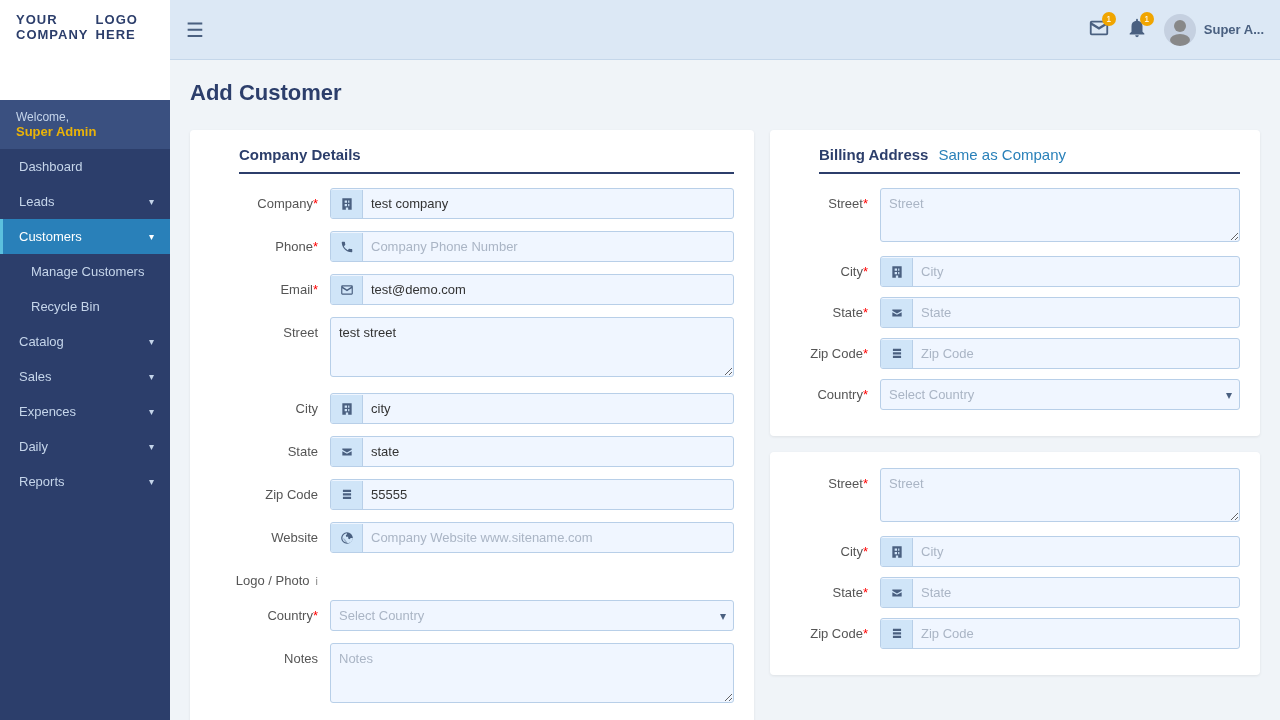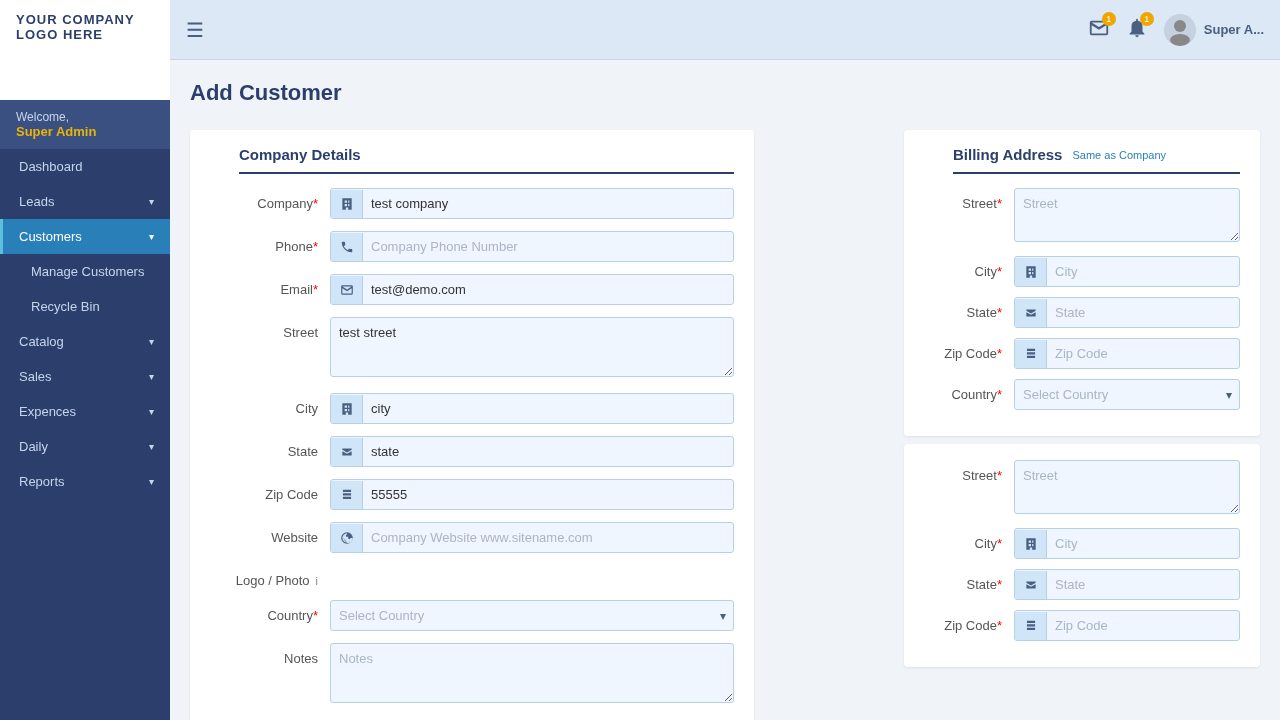--- a/index.html
+++ b/index.html
@@ -49,21 +49,21 @@
       background: #2c3e6b;
       color: white;
       display: flex;
       flex-direction: column;
     }
     .sidebar-logo {
       background: white;
       padding: 12px 16px;
       height: 100px;
       display: flex;
-      flex-direction: column;
+      justify-content: center;
     }
     .sidebar-logo .logo-line1 { font-size: 13px; font-weight: 700; color: #2c3e6b; letter-spacing: 1px; }
     .sidebar-logo .logo-line2 { font-size: 13px; font-weight: 700; color: #2c3e6b; letter-spacing: 1px; }
     .sidebar-welcome {
       background: #3a5080;
       padding: 10px 16px;
       font-size: 13px;
     }
     .sidebar-welcome .welcome-text { color: #c5d5ea; font-size: 12px; }
     .sidebar-welcome .admin-name { color: #eab308; font-weight: 700; font-size: 13px; }
@@ -120,21 +120,21 @@
       color: #2c3e6b;
       padding-bottom: 9px;
       border-bottom: 2px solid #2c3e6b;
       margin-bottom: 14px;
       display: flex;
       align-items: center;
       gap: 10px;
       margin-left: 29px;
     }
     .panel-title .same-as-link {
-      font-size: 11px;
+      font-size: 15px;
       color: #2980b9;
       font-weight: normal;
       cursor: pointer;
     }
 
     
     .form-row {
       display: flex;
       align-items: flex-start;
       margin-bottom: 12px;
@@ -244,21 +244,21 @@
       border-radius: 3px;
       padding: 4px 10px;
       font-size: 12px;
       margin: 4px 8px;
       cursor: pointer;
       color: #333;
     }
     .file-no-file { font-size: 13px; color: #888; }
 
     
-    .right-panels { width: 490px; min-width: 490px; display: flex; flex-direction: column; gap: 8px; align-items: flex-end; }
+    .right-panels { width: 490px; min-width: 490px; display: flex; flex-direction: column; gap: 16px; }
     .address-form-row {
       display: flex;
       align-items: flex-start;
       margin-bottom: 10px;
     }
     .address-label {
       width: 90px;
       min-width: 90px;
       font-size: 13px;
       color: #555;

